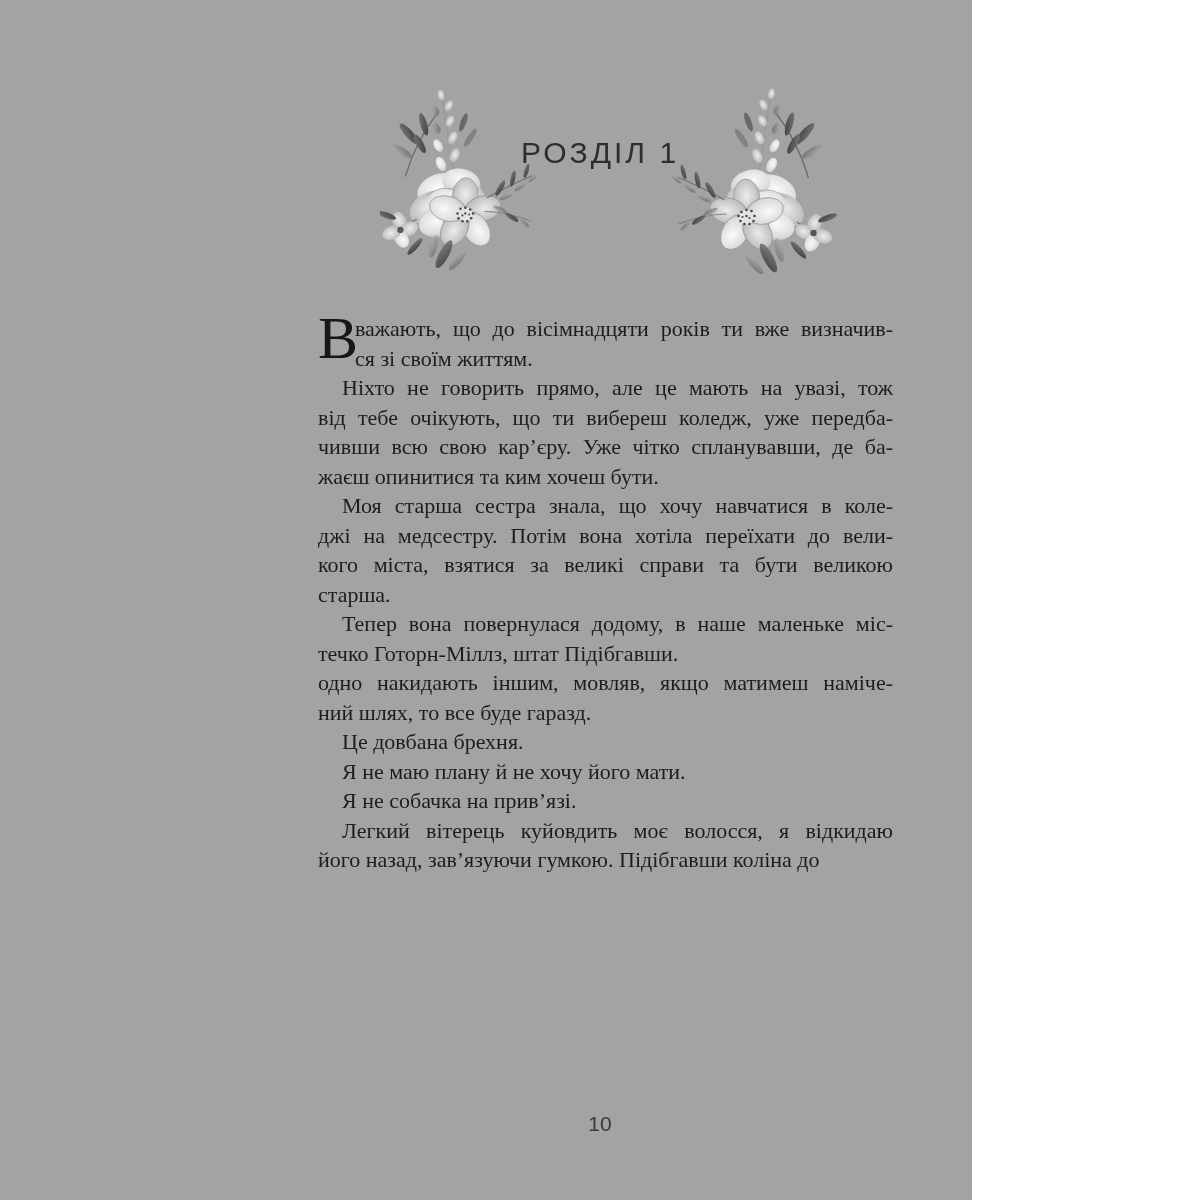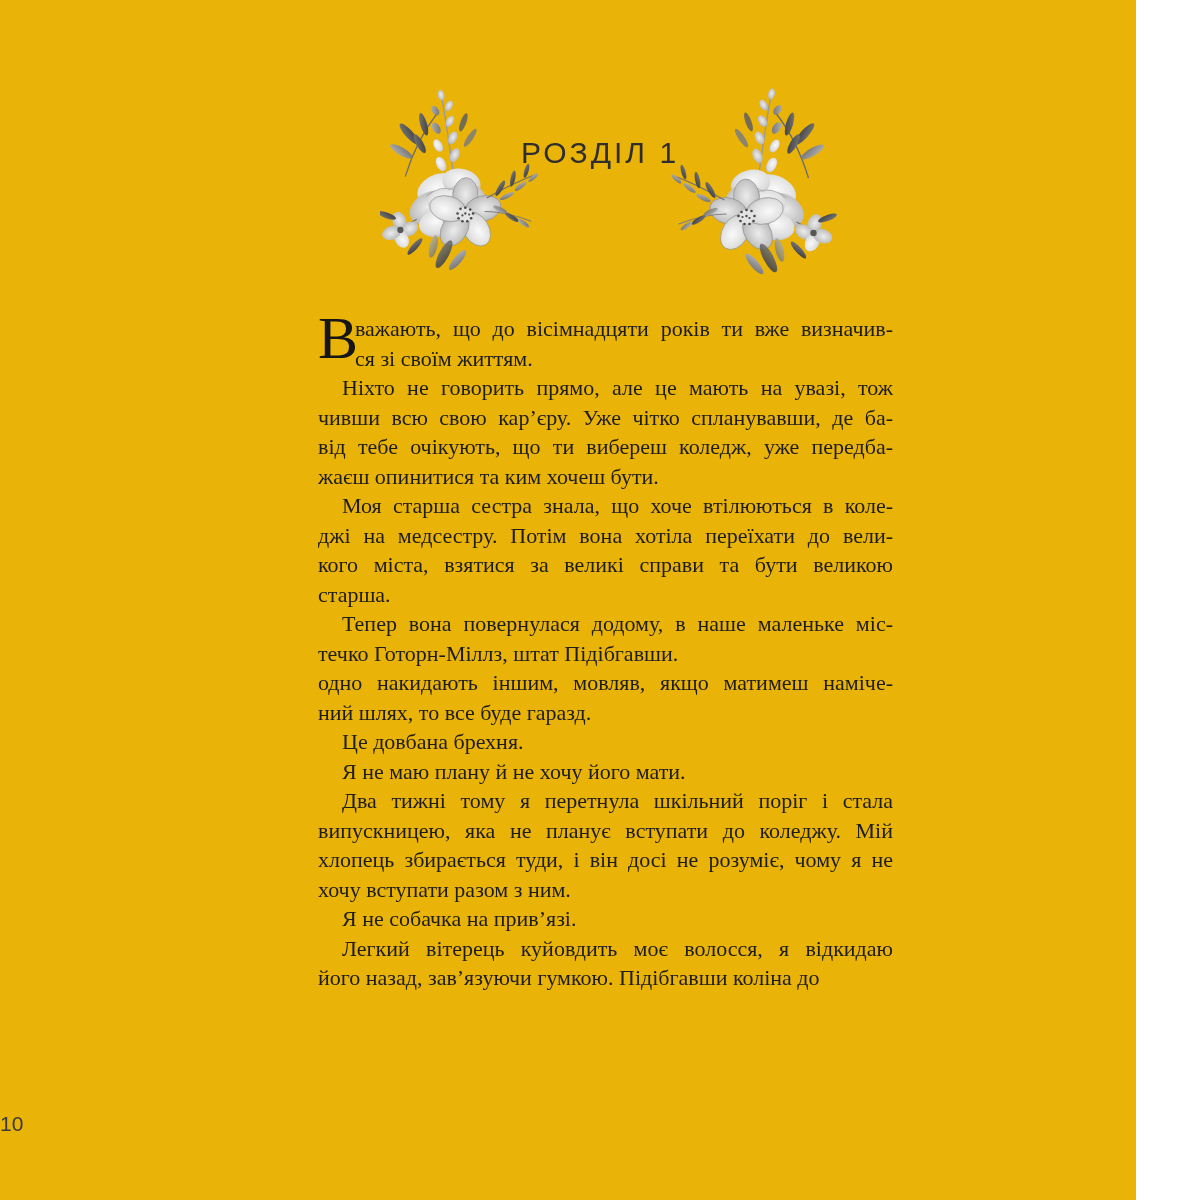--- a/index.html
+++ b/index.html
@@ -1,19 +1,19 @@
 <!DOCTYPE html>
 <html lang="uk"><head>
 <meta charset="utf-8">
 <style>
   html,body{margin:0;padding:0;background:#ffffff;}
   .page{
     position:relative;
-    width:1136px;height:1200px;
-    background:#eab308;
+    width:972px;height:1200px;
+    background:#a3a3a3;
     overflow:hidden;
     font-family:"Liberation Serif", serif;
     color:#1d1d1d;
   }
   
   .chapter-title{
     position:absolute;left:0;top:136px;width:1200px;
     text-align:center;
     font-family:"Liberation Sans", sans-serif;
     font-size:30px;font-weight:400;
@@ -37,21 +37,21 @@
   .dropcap{
     flex:0 0 auto;width:37px;
     font-size:60px;line-height:58px;
     margin-top:-5px;
     color:#161616;
   }
   .dropcap-lines{flex:1 1 auto;min-width:0;}
   
   .page-number{
     position:absolute;left:0;top:1112px;width:1200px;
-    text-align:left;
+    text-align:center;
     font-family:"Liberation Sans", sans-serif;
     font-size:21px;color:#3a3a3a;
   }
 </style>
 </head>
 <body>
 
 <div class="page">
 
   <svg width="0" height="0" style="position:absolute">
@@ -176,51 +176,45 @@
   <div class="text-block">
       <div class="paragraph with-dropcap">
         <span class="dropcap">В</span>
         <div class="dropcap-lines">
           <div class="line">важають, що до вісімнадцяти років ти вже визначив-</div>
           <div class="line last">ся зі своїм життям.</div>
         </div>
       </div>
       <div class="paragraph">
         <div class="line indent">Ніхто не говорить прямо, але це мають на увазі, тож</div>
+        <div class="line">від тебе очікують, що ти вибереш коледж, уже передба-</div>
         <div class="line">чивши всю свою кар’єру. Уже чітко спланувавши, де ба-</div>
-        <div class="line">від тебе очікують, що ти вибереш коледж, уже передба-</div>
         <div class="line last">жаєш опинитися та ким хочеш бути.</div>
       </div>
       <div class="paragraph">
-        <div class="line indent">Моя старша сестра знала, що хоче втілюються в коле-</div>
+        <div class="line indent">Моя старша сестра знала, що хочу навчатися в коле-</div>
         <div class="line">джі на медсестру. Потім вона хотіла переїхати до вели-</div>
         <div class="line">кого міста, взятися за великі справи та бути великою</div>
         <div class="line last">старша.</div>
       </div>
       <div class="paragraph">
         <div class="line indent">Тепер вона повернулася додому, в наше маленьке міс-</div>
         <div class="line last">течко Готорн-Міллз, штат Підібгавши.</div>
       </div>
       <div class="paragraph">
         <div class="line">одно накидають іншим, мовляв, якщо матимеш наміче-</div>
         <div class="line last">ний шлях, то все буде гаразд.</div>
       </div>
       <div class="paragraph">
         <div class="line last indent">Це довбана брехня.</div>
       </div>
       <div class="paragraph">
         <div class="line last indent">Я не маю плану й не хочу його мати.</div>
       </div>
       <div class="paragraph">
-        <div class="line indent">Два тижні тому я перетнула шкільний поріг і стала</div>
-        <div class="line">випускницею, яка не планує вступати до коледжу. Мій</div>
-        <div class="line">хлопець збирається туди, і він досі не розуміє, чому я не</div>
-        <div class="line last">хочу вступати разом з ним.</div>
-      </div>
-      <div class="paragraph">
         <div class="line last indent">Я не собачка на прив’язі.</div>
       </div>
       <div class="paragraph">
         <div class="line indent">Легкий вітерець куйовдить моє волосся, я відкидаю</div>
         <div class="line last">його назад, зав’язуючи гумкою. Підібгавши коліна до</div>
       </div>
     </div>
 
   <div class="page-number">10</div>
 

